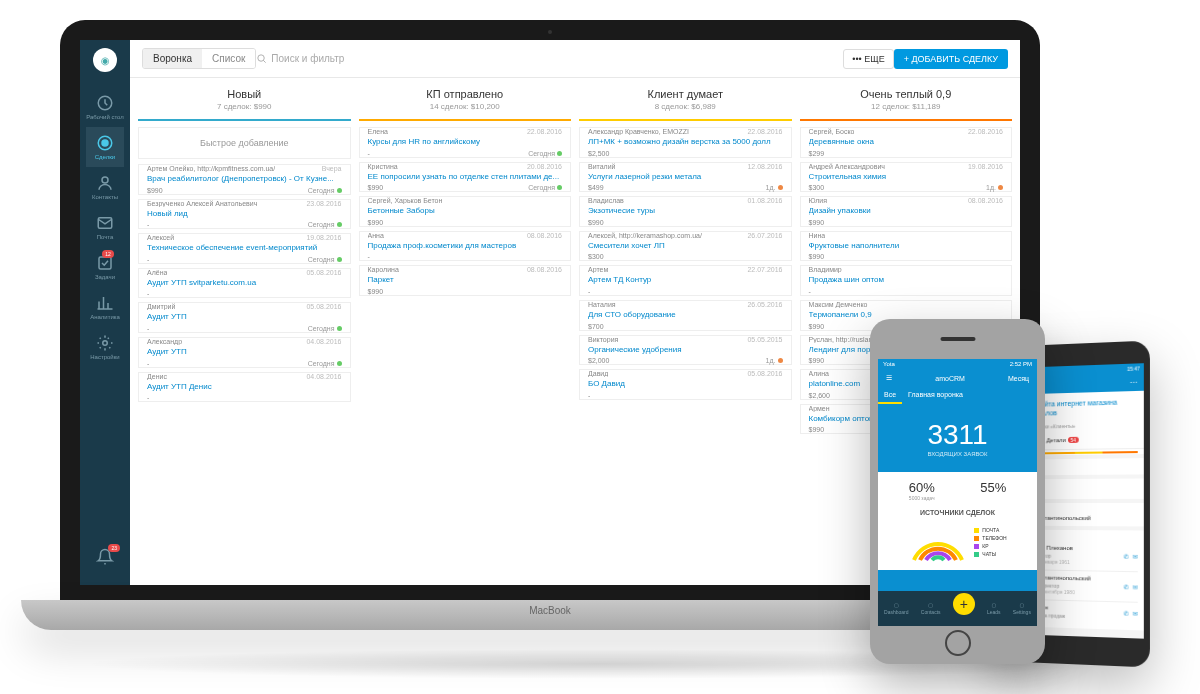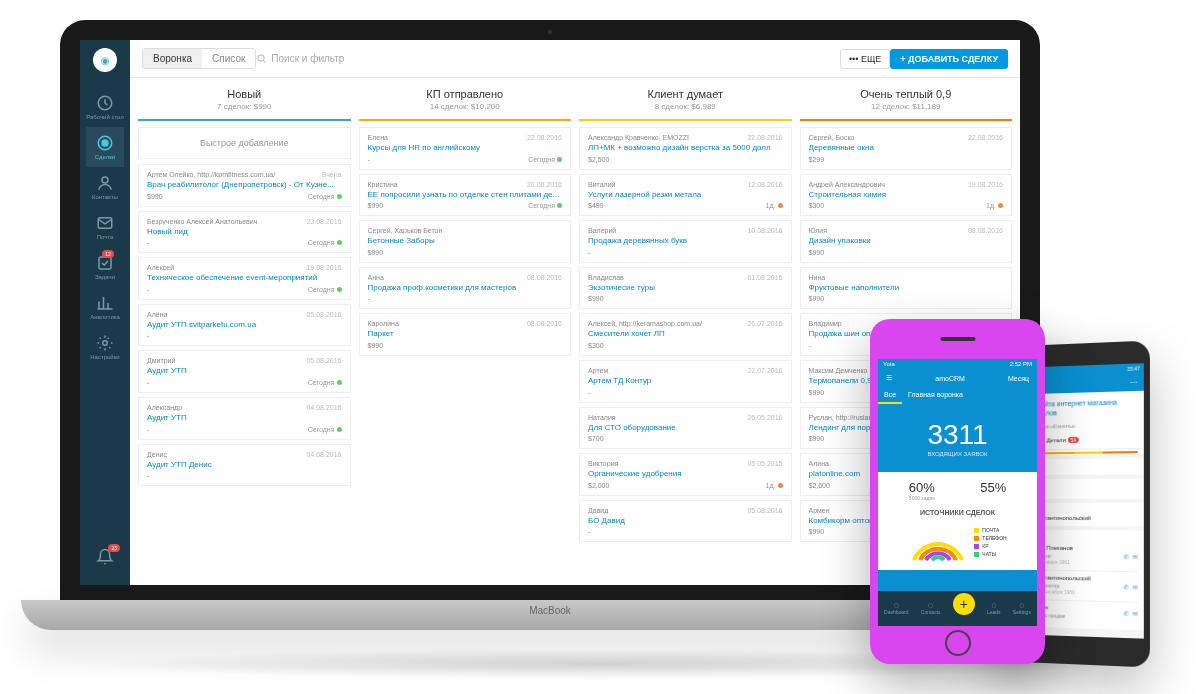--- a/index.html
+++ b/index.html
@@ -18,44 +18,44 @@
 .nav-label{font-size:6px}
 .nav-badge{position:absolute;top:3px;right:10px;background:#e84a4a;color:#fff;font-size:5px;padding:1px 3px;border-radius:6px;min-width:10px;text-align:center}
 .sidebar-bottom{margin-top:auto;margin-bottom:10px}
 .content{flex:1;display:flex;flex-direction:column;overflow:hidden}
 .topbar{height:38px;display:flex;align-items:center;padding:0 12px;border-bottom:1px solid #e8e8e8;}
 .view-toggle{display:flex;border:1px solid #ddd;border-radius:3px;overflow:hidden}
 .view-btn{padding:4px 10px;font-size:10px;background:#fff;color:#888;cursor:pointer}
 .view-btn.active{background:#f0f0f0;color:#333;font-weight:500}
 .search-wrap{display:flex;align-items:center;gap:4px;color:#aaa;font-size:10px}
 .more-btn{margin-left:auto;padding:4px 8px;font-size:9px;border:1px solid #ddd;border-radius:3px;background:#fff;color:#333;cursor:pointer}
-.add-btn{padding:5px 10px;font-size:9px;background:#0099e0;color:#fff;border:none;border-radius:3px;cursor:pointer;font-weight:700}
+.add-btn{padding:5px 10px;font-size:9px;background:#0099e0;color:#fff;border:none;border-radius:3px;cursor:pointer;font-weight:400}
 .board{flex:1;display:flex;overflow:hidden;padding:0 4px}
 .col{flex:1;min-width:0;padding:0 4px;display:flex;flex-direction:column}
 .col-head{text-align:center;padding:10px 0 8px}
 .col-title{font-size:11px;color:#333;font-weight:400}
 .col-sub{font-size:8px;color:#999;margin-top:2px}
 .col-bar{height:2px;margin-bottom:6px}
 .c0 .col-bar{background:#3ac}
 .c1 .col-bar{background:#fa0}
 .c2 .col-bar{background:#fc0}
 .c3 .col-bar{background:#f70}
 .col-body{flex:1;overflow-y:auto;overflow-x:hidden}
 .quick-add{background:#fff;border:1px solid #eee;padding:10px;text-align:center;font-size:9px;color:#999;margin-bottom:5px;cursor:pointer}
-.card{background:#fff;border:1px solid #eee;padding:6px 8px;margin-bottom:4px;font-size:8px;position:relative;cursor:pointer}
+.card{background:#fff;border:1px solid #eee;padding:0 8px;margin-bottom:4px;font-size:8px;position:relative;cursor:pointer}
 .card-top{display:flex;justify-content:space-between;margin-bottom:2px}
 .card-contact{color:#888;font-size:7px;white-space:nowrap;overflow:hidden;text-overflow:ellipsis;max-width:130px}
 .card-date{color:#bbb;font-size:7px;flex-shrink:0}
 .card-title{color:#0088cc;font-size:8px;margin-bottom:3px;line-height:1.2;white-space:nowrap;overflow:hidden;text-overflow:ellipsis}
 .card-bot{display:flex;justify-content:space-between;align-items:center}
 .card-price{color:#888;font-size:7px}
 .card-status{display:flex;align-items:center;gap:2px;font-size:7px;color:#999}
 .dot{width:5px;height:5px;border-radius:50%;background:#6c6}
 .dot.warn{background:#e84}
-.phone{position:absolute;right:155px;bottom:30px;width:175px;height:345px;background:#d946ef;border-radius:20px;padding:40px 8px 38px;box-shadow:0 20px 50px rgba(0,0,0,.3);z-index:5}
+.phone{position:absolute;right:155px;bottom:30px;width:175px;height:345px;background:#a3a3a3;border-radius:20px;padding:40px 8px 38px;box-shadow:0 20px 50px rgba(0,0,0,.3);z-index:5}
 .phone-speaker{position:absolute;top:18px;left:50%;transform:translateX(-50%);width:35px;height:4px;background:#333;border-radius:2px}
 .phone-home{position:absolute;bottom:8px;left:50%;transform:translateX(-50%);width:26px;height:26px;border:2px solid #444;border-radius:50%}
 .phone-screen{width:100%;height:100%;background:#0a8fd0;overflow:hidden;font-size:7px;color:#fff}
 .ph-status{display:flex;justify-content:space-between;padding:2px 5px;font-size:6px}
 .ph-hdr{display:flex;justify-content:space-between;padding:5px 8px;align-items:center}
 .ph-tabs{display:flex;font-size:7px}
 .ph-tab{padding:4px 6px;border-bottom:2px solid transparent}
 .ph-tab.active{border-bottom-color:#fd0}
 .ph-big{text-align:center;padding:15px 0}
 .ph-num{font-size:28px;font-weight:300}
@@ -349,31 +349,20 @@
                     <span class="card-date">12.08.2016</span>
                   </div>
       <div class="card-title">Услуги лазерной резки метала</div>
       <div class="card-bot">
                     <span class="card-price">$499</span>
                     <span class="card-status">1д.<span class="dot warn"></span></span>
                   </div>
     </div>
                 <div class="card">
       <div class="card-top">
-                    <span class="card-contact">Валерий</span>
-                    <span class="card-date">10.08.2016</span>
-                  </div>
-      <div class="card-title">Продажа деревянных букв</div>
-      <div class="card-bot">
-                    <span class="card-price">-</span>
-                    <span class="card-status"></span>
-                  </div>
-    </div>
-                <div class="card">
-      <div class="card-top">
                     <span class="card-contact">Владислав</span>
                     <span class="card-date">01.08.2016</span>
                   </div>
       <div class="card-title">Экзотичесие туры</div>
       <div class="card-bot">
                     <span class="card-price">$990</span>
                     <span class="card-status"></span>
                   </div>
     </div>
                 <div class="card">

